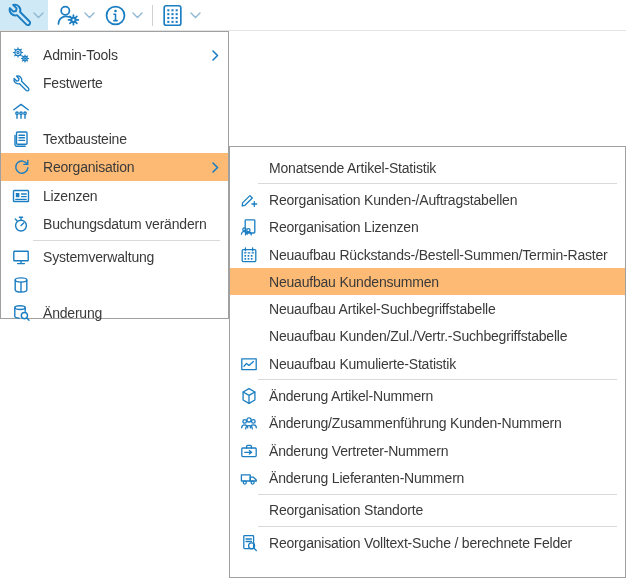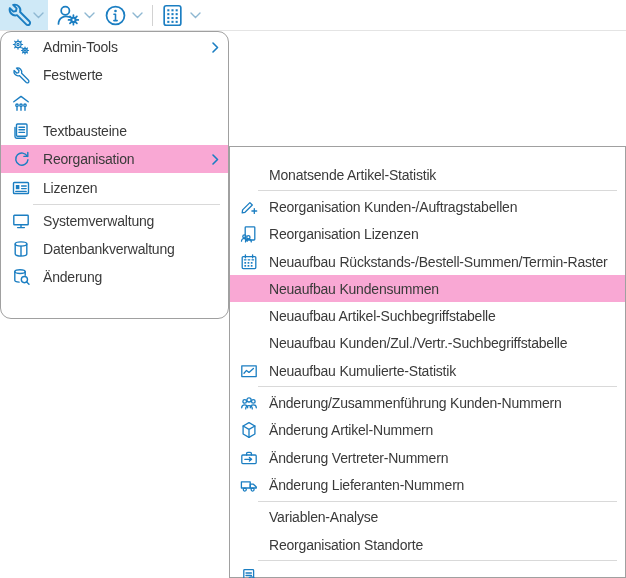--- a/index.html
+++ b/index.html
@@ -8,26 +8,26 @@
        -webkit-font-smoothing:antialiased;}
   .toolbar{position:absolute;left:0;top:0;width:626px;height:31px;background:#fff;
            border-bottom:1px solid #e4e4e4;box-sizing:border-box;}
   .tb-active{position:absolute;left:0;top:0;width:48px;height:30px;background:#cfe9f7;}
   .tb-icon{position:absolute;top:2px;}
   .tb-chev{position:absolute;top:12px;}
   .tb-sep{position:absolute;left:152px;top:5px;width:1px;height:21px;background:#d2d2d2;}
 
   .menu,.submenu{position:absolute;background:#fff;border:1px solid #a0a0a0;
                  box-sizing:border-box;z-index:5;}
-  .menu{left:0;top:31px;width:229px;height:288px;padding-top:1px;border-radius:11px;}
-  .submenu{left:229px;top:146px;width:397px;height:432px;padding-top:14px;}
+  .menu{left:0;top:31px;width:229px;height:288px;padding-top:9px;}
+  .submenu{left:229px;top:146px;width:397px;height:432px;padding-top:7px;}
 
   .mi{display:flex;align-items:center;height:28.1px;padding-left:10px;cursor:default;}
   .submenu .mi{height:27.3px;padding-left:9px;}
-  .mi.hl{background:#f9a8d4;}
+  .mi.hl{background:#fdba74;}
   .ic{width:20px;height:20px;display:flex;align-items:center;justify-content:center;
       flex:0 0 20px;}
   .lbl{margin-left:12px;font-size:14px;letter-spacing:-0.2px;color:#3a3a3a;white-space:nowrap;}
   .submenu .lbl{margin-left:10px;}
   .sub-arrow{margin-left:auto;margin-right:9px;display:flex;align-items:center;}
   .sep{height:5px;display:flex;align-items:center;}
   .sep div{height:1px;background:#d9d9d9;width:100%;}
   .menu .sep div{margin:0 8px 0 32px;}
   .submenu .sep div{margin:0 8px 0 28px;}
   svg{display:block;}
@@ -195,20 +195,29 @@
     <span class="ic">
       <svg width="20" height="20" viewBox="0 0 20 20" fill="none" stroke="#1b7ec2" stroke-width="1.4" stroke-linecap="round" stroke-linejoin="round">
         <rect x="2.5" y="4.5" width="15" height="11" rx="0.8"></rect>
         <rect x="4.8" y="7" width="3.6" height="4.2" fill="#1b7ec2" stroke="none"></rect>
         <path d="M10.6 8h4.6M10.6 10.6h4.6M4.8 13.4h10.4"></path>
       </svg>
     </span>
     <span class="lbl">Lizenzen</span>
   </div>
 
+  <div class="mi">
+    <span class="ic">
+      <svg width="20" height="20" viewBox="0 0 20 20" fill="none" stroke="#1b7ec2" stroke-width="1.4" stroke-linecap="round" stroke-linejoin="round">
+        <circle cx="10" cy="11.6" r="5.4"></circle>
+        <path d="M10 6.2V3.6M8.4 3.3h3.2M4.3 5.1l1.7 1.7M10 11.6l2.7-2.7"></path>
+      </svg>
+    </span>
+    <span class="lbl">Buchungsdatum verändern</span>
+  </div>
 
   <div class="sep">
       <div></div>
     </div>
 
   <div class="mi">
     <span class="ic">
       <svg width="20" height="20" viewBox="0 0 20 20" fill="none" stroke="#1b7ec2" stroke-width="1.4" stroke-linecap="round" stroke-linejoin="round">
         <rect x="2.8" y="4.2" width="14.4" height="9.6" rx="0.6"></rect>
         <path d="M10 13.8v2.4M6.6 16.6h6.8"></path>
@@ -217,21 +226,20 @@
     <span class="lbl">Systemverwaltung</span>
   </div>
 
   <div class="mi">
     <span class="ic">
       <svg width="20" height="20" viewBox="0 0 20 20" fill="none" stroke="#1b7ec2" stroke-width="1.4" stroke-linecap="round" stroke-linejoin="round">
         <ellipse cx="10" cy="5" rx="5.8" ry="2.1"></ellipse>
         <path d="M4.2 5v10a5.8 2.1 0 0 0 11.6 0V5M10 7.2v9.9"></path>
       </svg>
     </span>
-    <span class="lbl">Datenbankverwaltung</span>
   </div>
 
   <div class="mi">
     <span class="ic">
       <svg width="20" height="20" viewBox="0 0 20 20" fill="none" stroke="#1b7ec2" stroke-width="1.4" stroke-linecap="round" stroke-linejoin="round">
         <ellipse cx="9" cy="4.6" rx="5.2" ry="1.9"></ellipse>
         <path d="M3.8 4.6v8.6c0 1 1.9 1.8 4.3 1.9M14.2 4.6v3.6"></path>
         <circle cx="13.4" cy="12.6" r="3.1"></circle>
         <path d="M15.7 14.9l2.3 2.3"></path>
       </svg>
@@ -316,42 +324,42 @@
     <span class="lbl">Neuaufbau Kumulierte-Statistik</span>
   </div>
 
   <div class="sep">
       <div></div>
     </div>
 
   <div class="mi">
     <span class="ic">
       <svg width="20" height="20" viewBox="0 0 20 20" fill="none" stroke="#1b7ec2" stroke-width="1.3" stroke-linecap="round" stroke-linejoin="round">
+        <path d="M10 2.6 15.9 6v8L10 17.4 4.1 14V6z"></path>
+        <path d="M4.1 6 10 9.4l5.9-3.4M10 9.4v8"></path>
+      </svg>
+    </span>
+    <span class="lbl">Änderung Artikel-Nummern</span>
+  </div>
+
+  <div class="mi">
+    <span class="ic">
+      <svg width="20" height="20" viewBox="0 0 20 20" fill="none" stroke="#1b7ec2" stroke-width="1.3" stroke-linecap="round" stroke-linejoin="round">
         <circle cx="5.7" cy="8.4" r="1.8"></circle>
           <circle cx="14.3" cy="8.4" r="1.8"></circle>
           <circle cx="10" cy="6.9" r="2.1"></circle>
         <path d="M2.7 14.8a3 3 0 0 1 6 0M6.7 15.9a3.3 3.3 0 0 1 6.6 0M11.3 14.8a3 3 0 0 1 6 0"></path>
       </svg>
     </span>
     <span class="lbl">Änderung/Zusammenführung Kunden-Nummern</span>
   </div>
 
   <div class="mi">
     <span class="ic">
       <svg width="20" height="20" viewBox="0 0 20 20" fill="none" stroke="#1b7ec2" stroke-width="1.3" stroke-linecap="round" stroke-linejoin="round">
-        <path d="M10 2.6 15.9 6v8L10 17.4 4.1 14V6z"></path>
-        <path d="M4.1 6 10 9.4l5.9-3.4M10 9.4v8"></path>
-      </svg>
-    </span>
-    <span class="lbl">Änderung Artikel-Nummern</span>
-  </div>
-
-  <div class="mi">
-    <span class="ic">
-      <svg width="20" height="20" viewBox="0 0 20 20" fill="none" stroke="#1b7ec2" stroke-width="1.3" stroke-linecap="round" stroke-linejoin="round">
         <rect x="2.8" y="7" width="14.4" height="8.6" rx="1"></rect>
         <path d="M7.6 7V5.6a1.2 1.2 0 0 1 1.2-1.2h2.4a1.2 1.2 0 0 1 1.2 1.2V7"></path>
         <path d="M5.8 11.3h6.4M10.4 9.5l2.2 1.8-2.2 1.8"></path>
       </svg>
     </span>
     <span class="lbl">Änderung Vertreter-Nummern</span>
   </div>
 
   <div class="mi">
     <span class="ic">
@@ -362,37 +370,34 @@
           <circle cx="13.6" cy="14.6" r="1.5"></circle>
       </svg>
     </span>
     <span class="lbl">Änderung Lieferanten-Nummern</span>
   </div>
 
   <div class="sep">
       <div></div>
     </div>
 
-  <div class="mi">
-    <span class="ic"></span>
-    <span class="lbl">Variablen-Analyse</span>
-  </div>
 
   <div class="mi">
     <span class="ic"></span>
     <span class="lbl">Reorganisation Standorte</span>
   </div>
 
   <div class="sep">
       <div></div>
     </div>
 
   <div class="mi">
     <span class="ic">
       <svg width="20" height="20" viewBox="0 0 20 20" fill="none" stroke="#1b7ec2" stroke-width="1.3" stroke-linecap="round" stroke-linejoin="round">
         <rect x="4.8" y="2.6" width="9.8" height="13" rx="0.8"></rect>
         <path d="M7 6h5.4M7 8.5h5.4"></path>
         <circle cx="12.6" cy="12.8" r="3"></circle>
         <path d="M14.8 15l2.5 2.5"></path>
       </svg>
     </span>
+    <span class="lbl">Reorganisation Volltext-Suche / berechnete Felder</span>
   </div>
 </div>
 
 </body></html>

